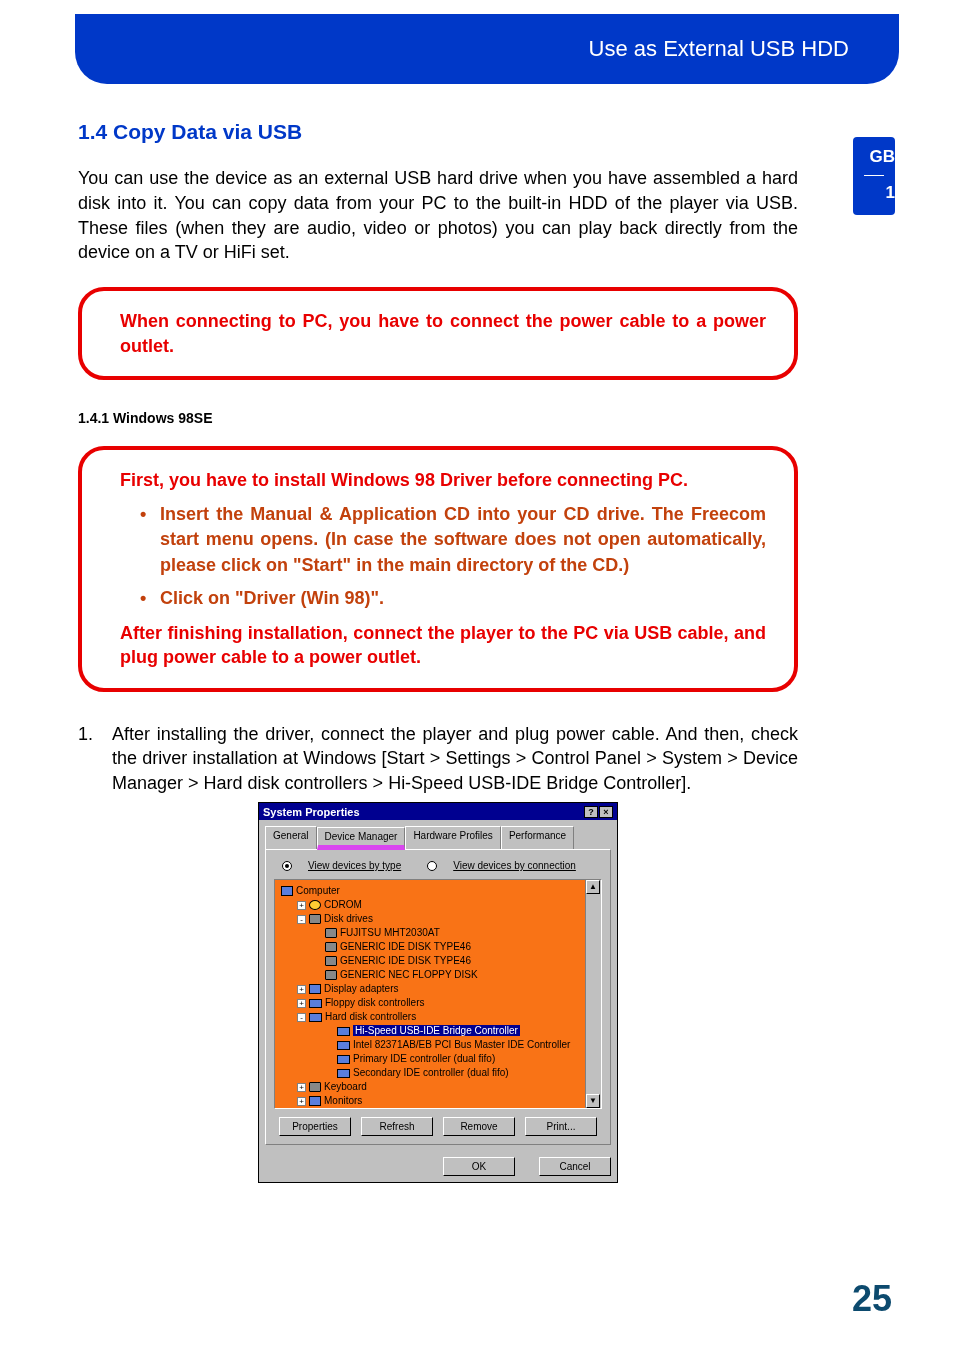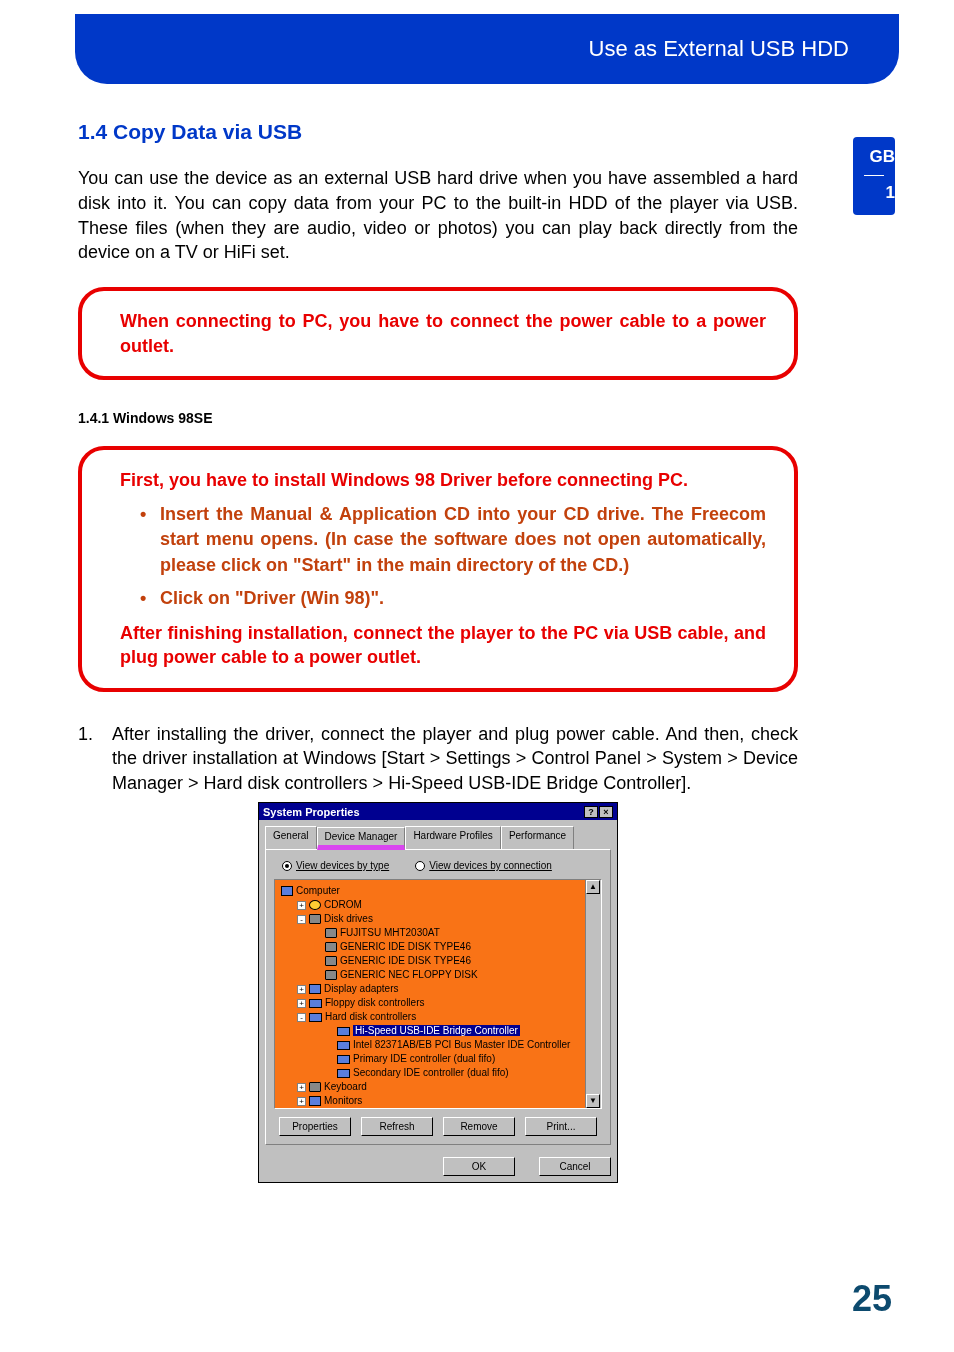--- a/index.html
+++ b/index.html
@@ -175,21 +175,21 @@
     background:#c0c0c0;
     padding:10px 8px 8px 8px;
   }
   .win-radios {
     display:flex;
     gap:26px;
     margin-bottom:8px;
     font-size:10px;
     padding-left:8px;
   }
-  .win-radio {display:flex;align-items:center;gap:4px;}
+  .win-radio {display:flex;align-items:center;gap:16px;}
   .radio-dot{width:10px;height:10px;border:1px solid #000;border-radius:50%;background:#fff;display:inline-flex;align-items:center;justify-content:center;}
   .radio-dot.on::after{content:"";width:4px;height:4px;background:#000;border-radius:50%;}
   .tree-box {
     background:#f97316;
     border:1px solid #808080;
     border-right-color:#fff;
     border-bottom-color:#fff;
     height:230px;
     position:relative;
     overflow:hidden;

